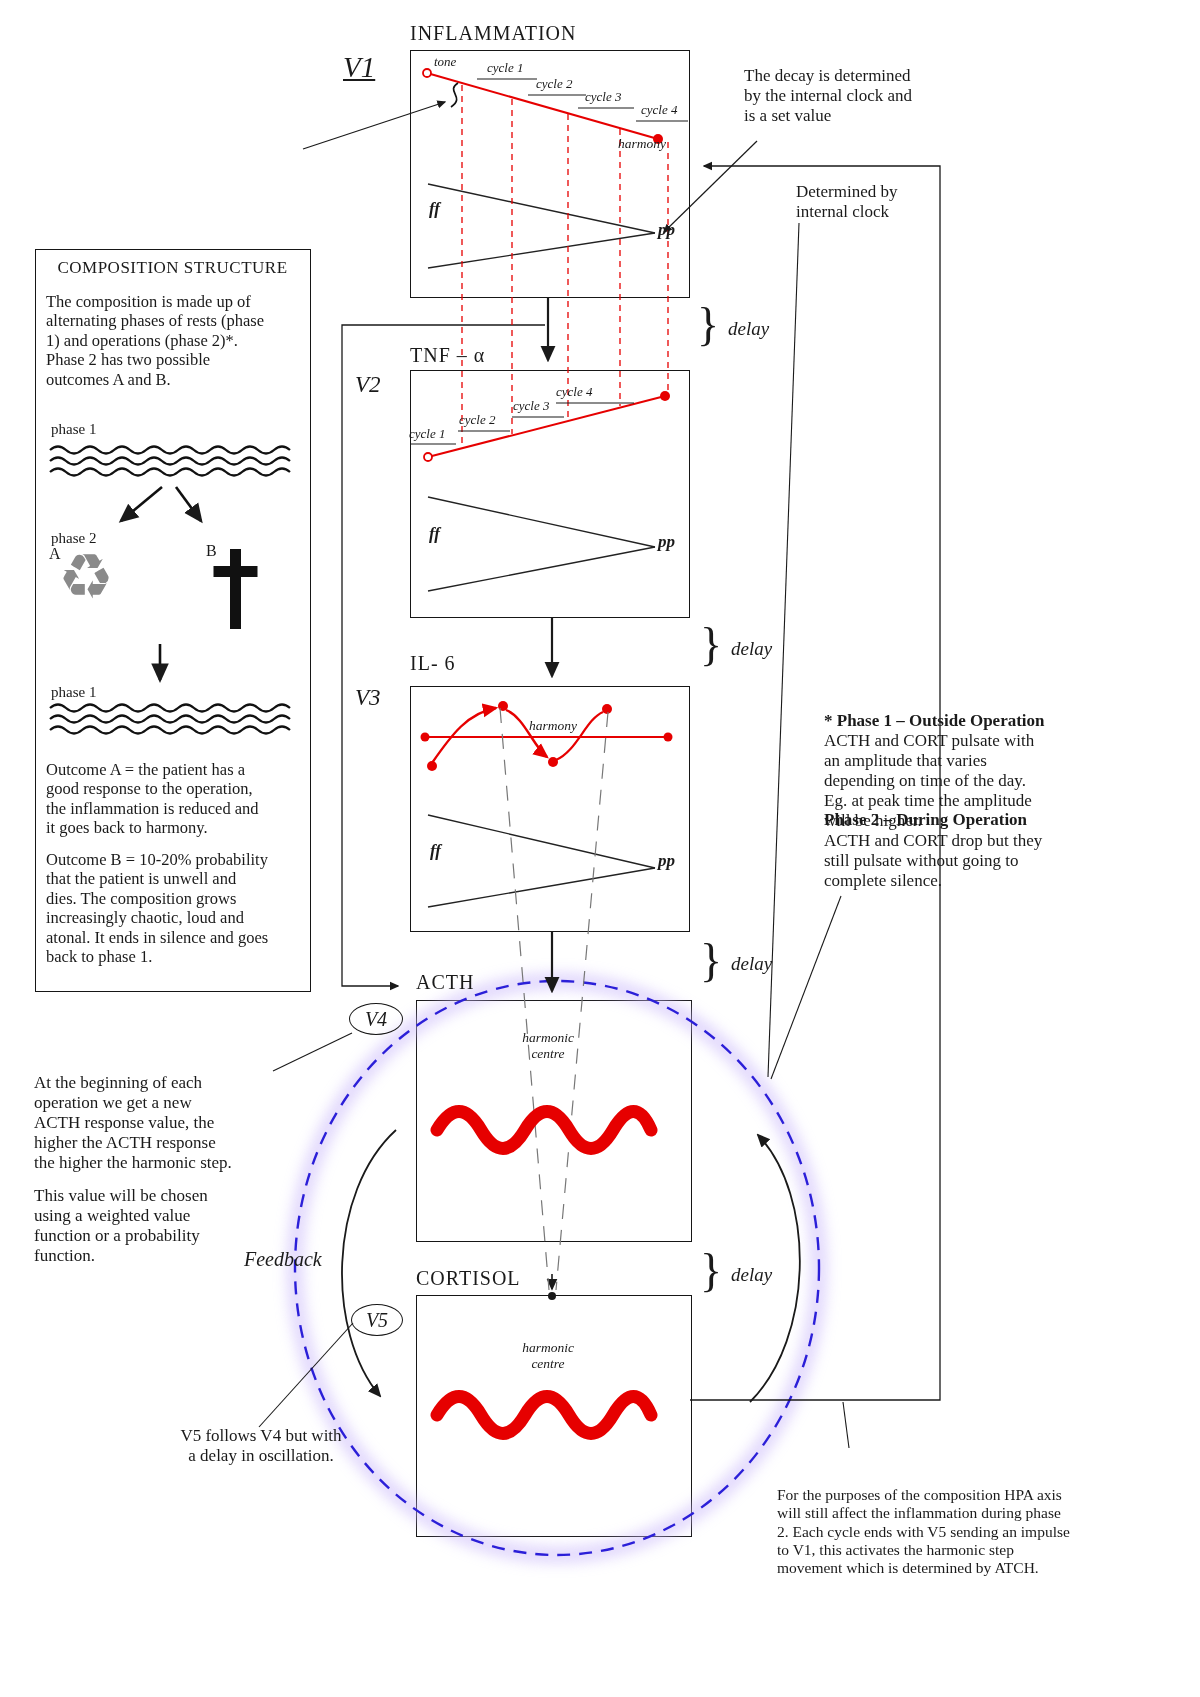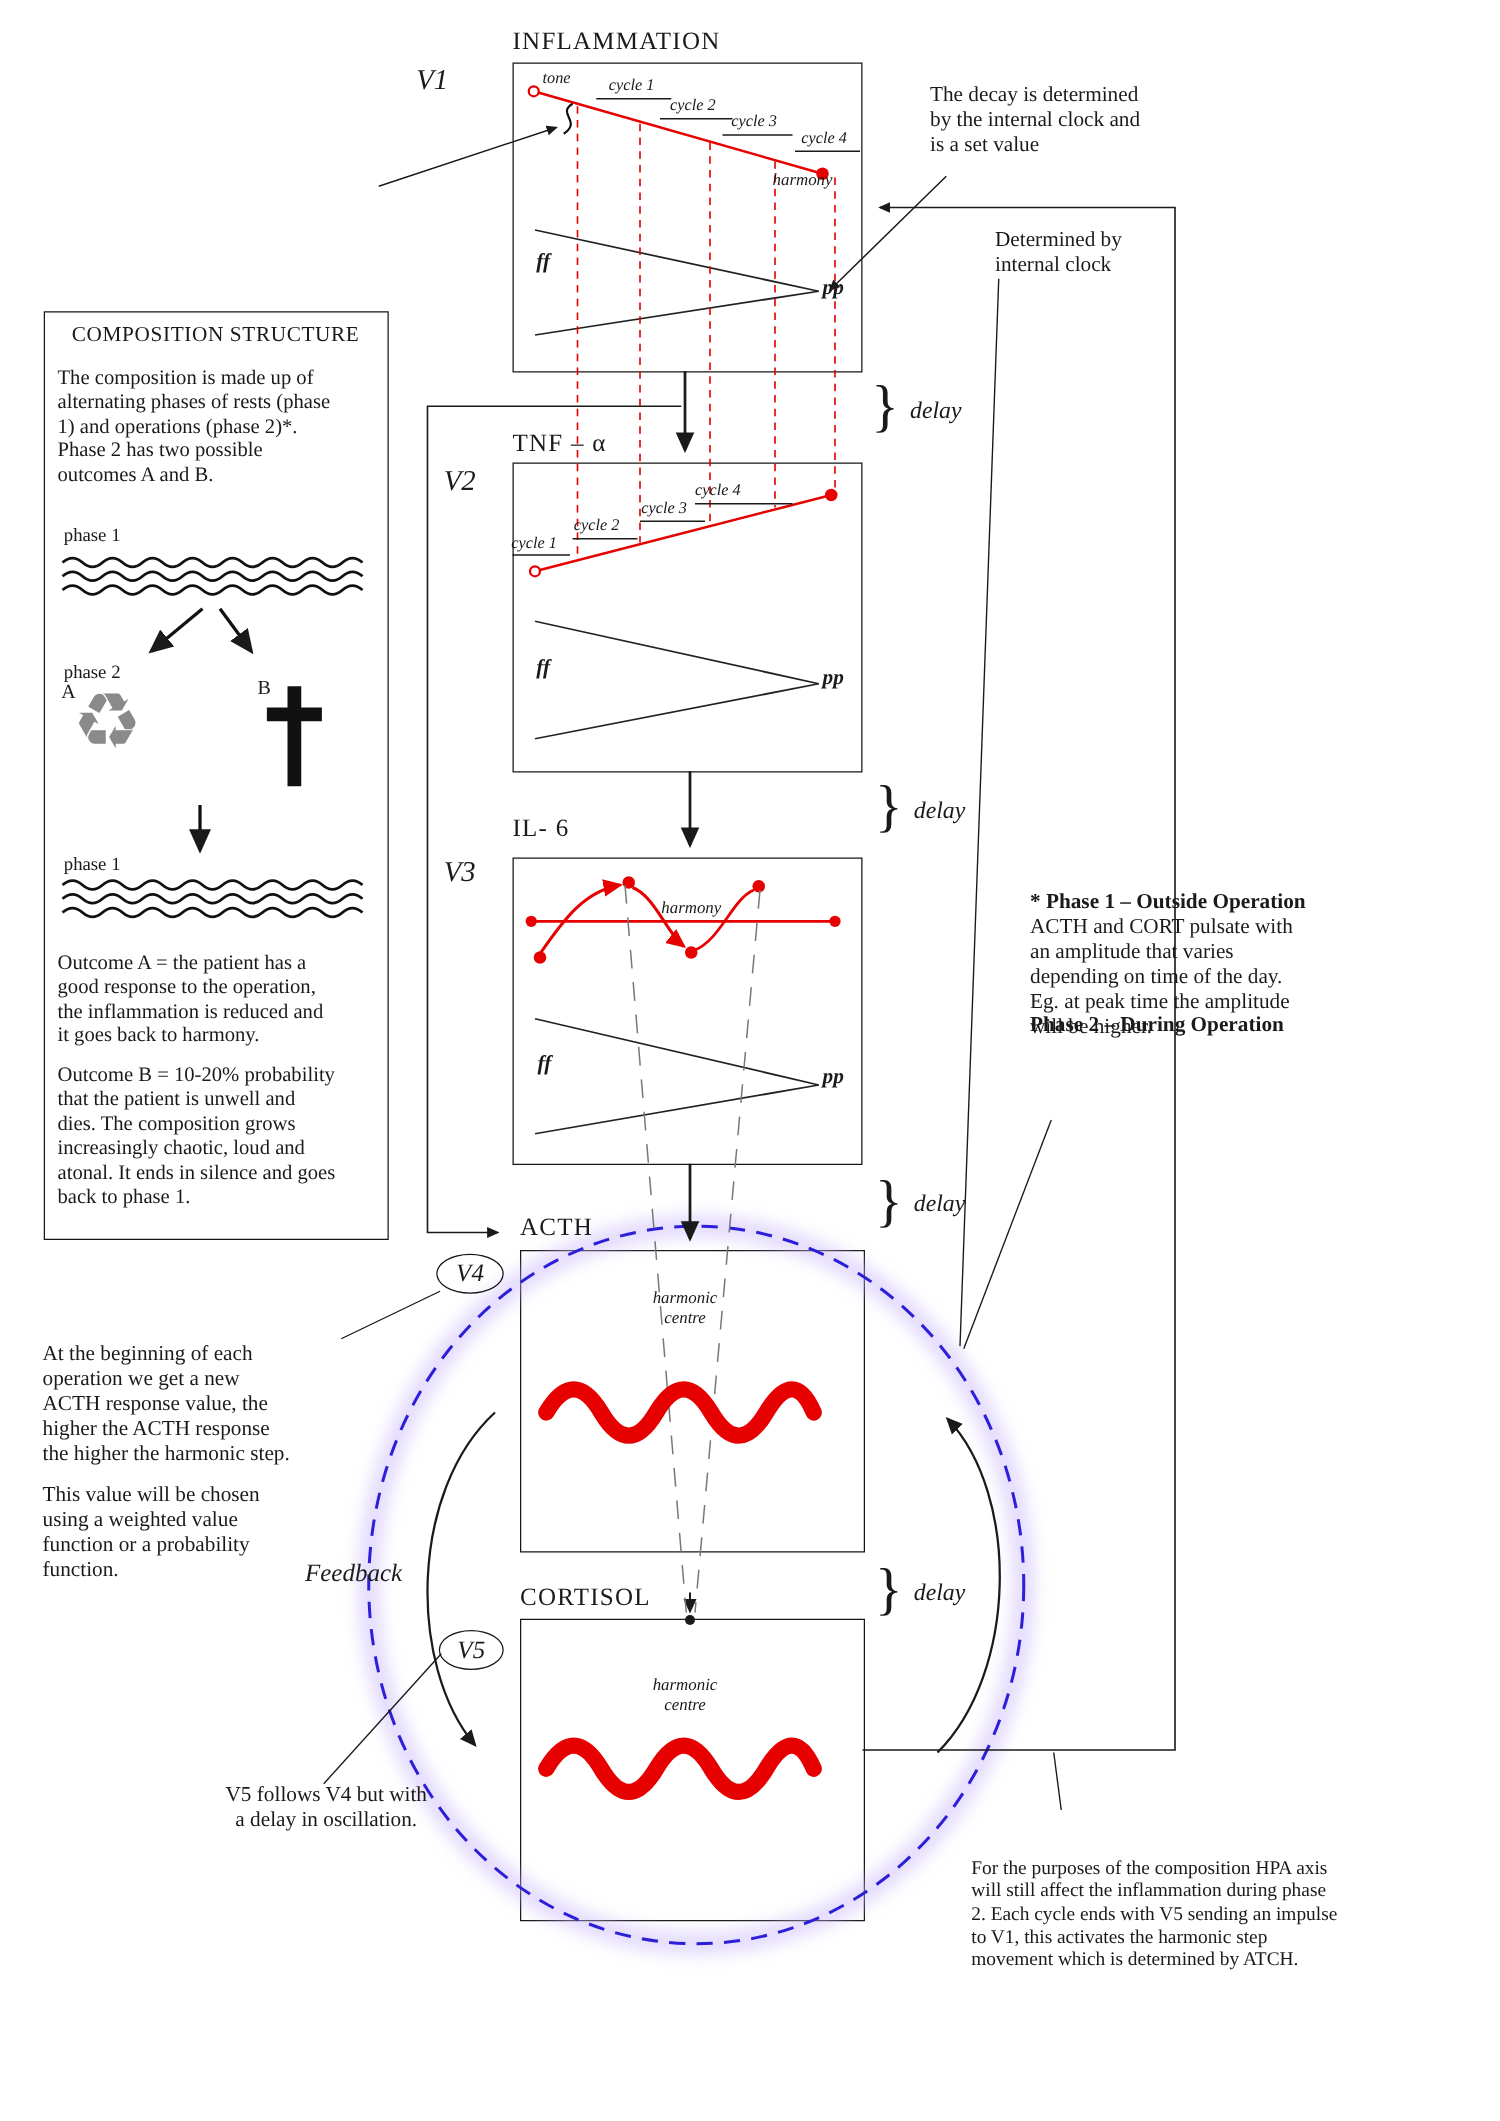--- a/index.html
+++ b/index.html
@@ -155,21 +155,21 @@
       <rect x="213.5" y="566" width="44" height="11"></rect>
     </g>
     <g stroke="#111" stroke-width="2.3" fill="none">
       <path d="M50,708 q8,-7 16,0 t16,0 t16,0 t16,0 t16,0 t16,0 t16,0 t16,0 t16,0 t16,0 t16,0 t16,0 t16,0 t16,0 t16,0"></path>
       <path d="M50,719 q8,-7 16,0 t16,0 t16,0 t16,0 t16,0 t16,0 t16,0 t16,0 t16,0 t16,0 t16,0 t16,0 t16,0 t16,0 t16,0"></path>
       <path d="M50,730 q8,-7 16,0 t16,0 t16,0 t16,0 t16,0 t16,0 t16,0 t16,0 t16,0 t16,0 t16,0 t16,0 t16,0 t16,0 t16,0"></path>
     </g>
   </svg>
 
   <div class="t" style="left:410px;top:22px;font-size:20px;letter-spacing:1px;">INFLAMMATION</div>
-  <div class="t it" style="left:333px;top:50px;font-size:23px;">V1</div>
+  <div class="t it" style="left:343px;top:50px;font-size:29px;text-decoration:underline;">V1</div>
   <div class="t it" style="left:434px;top:54px;font-size:13px;">tone</div>
   <div class="t it" style="left:487px;top:60px;font-size:13px;">cycle 1</div>
   <div class="t it" style="left:536px;top:76px;font-size:13px;">cycle 2</div>
   <div class="t it" style="left:585px;top:89px;font-size:13px;">cycle 3</div>
   <div class="t it" style="left:641px;top:102px;font-size:13px;">cycle 4</div>
   <div class="t it" style="left:618px;top:136px;font-size:13.5px;">harmony</div>
   <div class="t it b" style="left:429px;top:199px;font-size:17px;">ff</div>
   <div class="t it b" style="left:658px;top:220px;font-size:17px;">pp</div>
 
   <div class="t" style="left:410px;top:344px;font-size:20px;letter-spacing:1px;">TNF – α</div>
@@ -217,20 +217,23 @@
 is a set value</div>
   <div class="t" style="left:796px;top:182px;font-size:17px;">Determined by
 internal clock</div>
   <div class="t b" style="left:824px;top:675px;font-size:17px;margin-top:36px;">* Phase 1 – Outside Operation</div>
   <div class="t" style="left:824px;top:696px;font-size:17px;margin-top:35px;">ACTH and CORT pulsate with
 an amplitude that varies
 depending on time of the day.
 Eg. at peak time the amplitude
 will be higher.</div>
   <div class="t b" style="left:824px;top:810px;font-size:17px;">Phase 2 – During Operation</div>
+  <div class="t" style="left:824px;top:831px;font-size:17px;">ACTH and CORT drop but they
+still pulsate without going to
+complete silence.</div>
   <div class="t" style="left:34px;top:1073px;font-size:17px;">At the beginning of each
 operation we get a new
 ACTH response value, the
 higher the ACTH response
 the higher the harmonic step.</div>
   <div class="t" style="left:34px;top:1186px;font-size:17px;">This value will be chosen
 using a weighted value
 function or a probability
 function.</div>
   <div class="t c" style="left:166px;top:1426px;width:190px;font-size:17px;">V5 follows V4 but with

